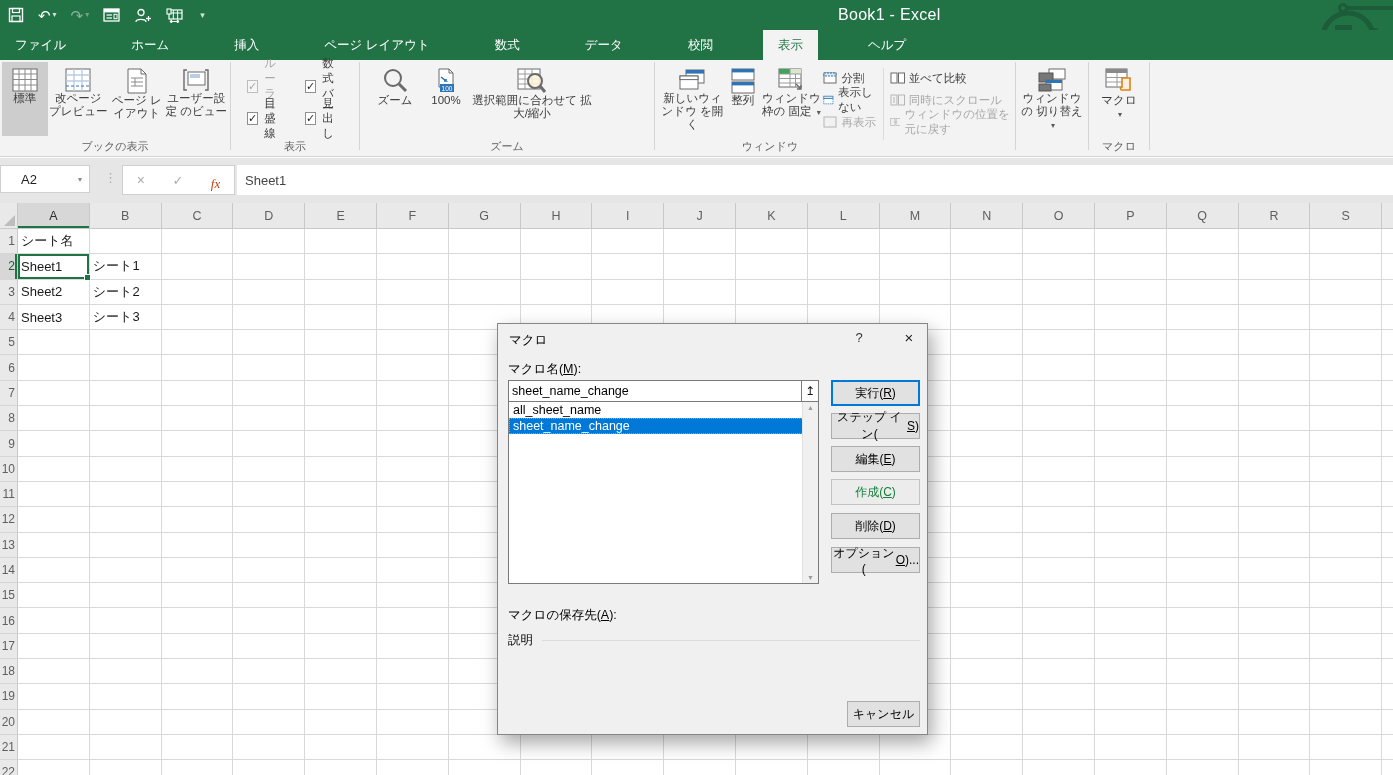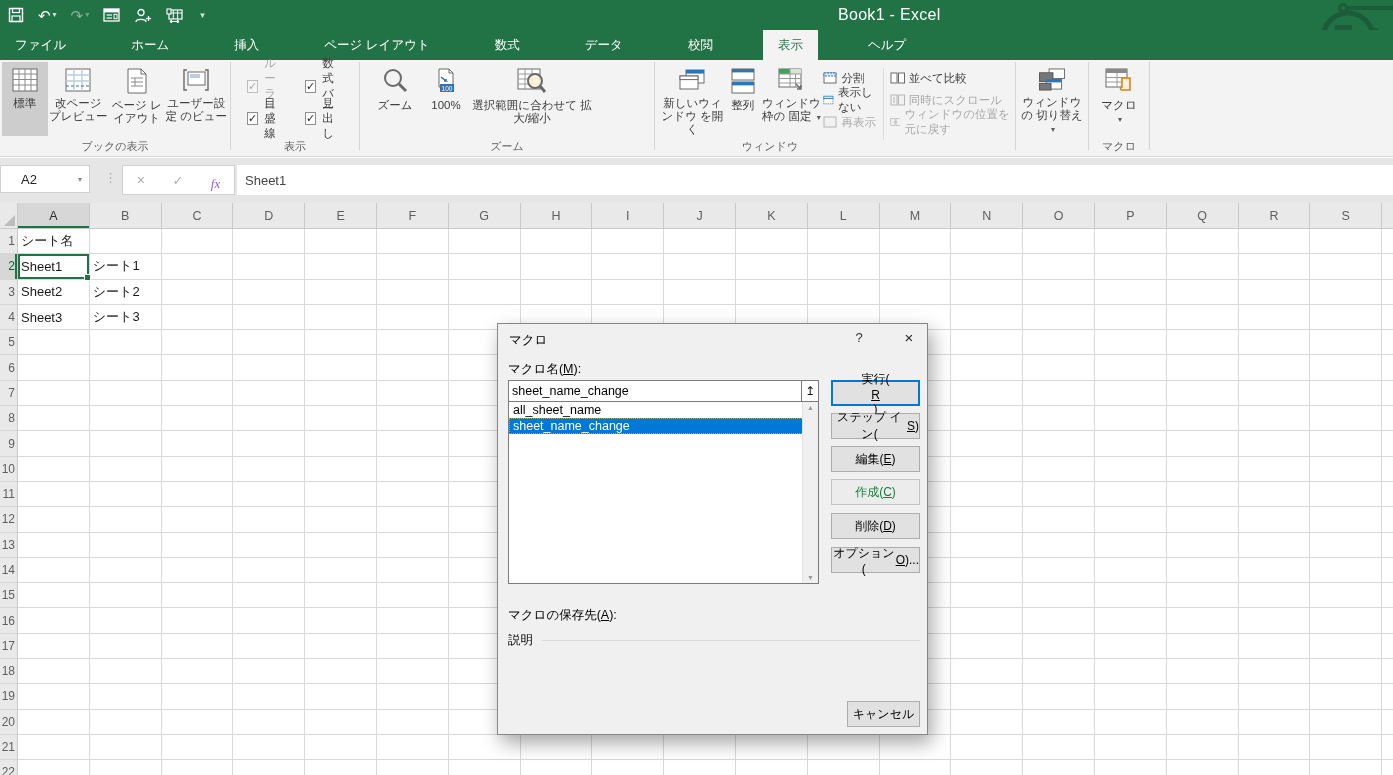--- a/index.html
+++ b/index.html
@@ -26,21 +26,21 @@
   
   #ribbon { position:absolute; left:0; top:60px; width:1393px; height:97px; background:#f3f3f3;
     border-bottom:1px solid #d5d5d5; display:flex; }
   .rgroup { position:relative; height:96px; flex:0 0 auto; }
   .rgroup-label { position:absolute; bottom:2px; left:0; right:0; text-align:center;
     font-size:11px; color:#5e5e5e; }
   .rdiv { flex:0 0 1px; background:#d4d4d4; height:88px; margin-top:2px; }
   .bigbtns { display:flex; height:76px; padding:2px 2px 0 2px; }
   .bigbtn { display:flex; flex-direction:column; align-items:center; justify-content:flex-start;
     padding-top:6px; color:#3b3b3b; font-size:11.5px; line-height:13px; text-align:center; }
-  .bigbtn .lbl { margin-top:5px; }
+  .bigbtn .lbl { }
   .bigbtn.selected { background:#cdcdcd; }
   .smallitems { display:flex; flex-direction:column; justify-content:flex-start; padding-top:8px; gap:6px; }
   .smallitem { display:flex; align-items:center; gap:4px; font-size:11.5px; color:#3b3b3b; height:16px; }
   .smallitem.disabled { color:#a8a8a8; }
   .caret { font-size:8px; color:#5a5a5a; margin-left:2px; }
   .chkgrid { display:grid; grid-auto-flow:column; grid-template-rows:24px 24px; gap:8px 18px;
     padding:14px 14px 0 16px; }
   .chk { display:flex; align-items:center; gap:6px; font-size:11.5px; color:#3b3b3b; }
   .chk .box { width:13px; height:13px; background:#fff; border:1px solid #8f8f8f; position:relative;
     display:flex; align-items:center; justify-content:center; font-size:11px; color:#1f1f1f; }
@@ -51,21 +51,21 @@
   
   #fbar { position:absolute; left:0; top:158px; width:1393px; height:45px; background:#e6e6e6; }
   #namebox { position:absolute; left:0; top:7px; width:90px; height:28px; background:#fff;
     border:1px solid #d0d0d0; font-size:13px; color:#222; display:flex; align-items:center; padding-left:20px; }
   #namebox .nb-caret { position:absolute; right:7px; font-size:8px; color:#8a8a8a; }
   #fbar-dots { position:absolute; left:104px; top:12px; color:#aeaeae; font-size:13px; }
   #fxbox { position:absolute; left:122px; top:7px; width:113px; height:30px; background:#fff;
     border:1px solid #d0d0d0; display:flex; align-items:center; justify-content:space-around; }
   #fxbox .x { color:#ababab; font-size:14px; }
   #fxbox .ck { color:#ababab; font-size:13px; }
-  #fxbox .fx { color:#8b5cf6; font-size:13px; font-style:italic; font-family:"Liberation Serif","DejaVu Serif",serif;margin-top:8px; }
+  #fxbox .fx { color:#c2410c; font-size:13px; font-style:italic; font-family:"Liberation Serif","DejaVu Serif",serif;margin-top:8px; }
   #formula-field { position:absolute; left:237px; top:7px; right:0; height:30px; background:#fff;
     display:flex; align-items:center; padding-left:8px; font-size:13px; color:#444; }
 
   
   #sheet { position:absolute; left:0; top:203px; width:1393px; height:572px; }
   #g-headrow { display:flex; height:26px; }
   .corner { width:18px; height:26px; background:#e9e9e9; border-right:1px solid #c9c9c9;
     border-bottom:1px solid #c9c9c9; position:relative; }
   .corner:after { content:""; position:absolute; right:2px; bottom:2px;
     border-left:11px solid transparent; border-bottom:11px solid #bdbdbd; }
@@ -106,21 +106,21 @@
     border:1px solid #7a7a7a; overflow:hidden; }
   .lb-item { height:16px; line-height:16px; padding:0 4px; font-size:12.5px; color:#000; white-space:nowrap; }
   .lb-item.selected { background:#0078d7; color:#fff; outline:1px dotted #d9a300; outline-offset:-1px; }
   #lb-scroll { position:absolute; right:0; top:0; width:16px; height:181px; background:#f0f0f0;
     border-left:1px solid #e2e2e2; display:flex; flex-direction:column; justify-content:space-between;
     align-items:center; padding:2px 0; }
   .sc-arrow { font-size:7px; color:#9a9a9a; }
   .dlg-btn { position:absolute; left:333px; width:89px; height:26px; background:#e1e1e1;
     border:1px solid #adadad; font-size:12px; color:#000; display:flex; align-items:center;
     justify-content:center; font-family:"Liberation Sans","DejaVu Sans",sans-serif; }
-  .dlg-btn.default { border:2px solid #0078d7;flex-direction:column; }
+  .dlg-btn.default { border:2px solid #0078d7; }
   .dlg-btn.disabled { background:#ececec; border-color:#c3c3c3; color:#15803d; }
   .u { text-decoration:underline; }
   #dlg-saveloc-label { position:absolute; left:10px; top:283px; }
   #dlg-combo { position:absolute; left:113px; top:278px; width:208px; height:24px; background:#fff;
     border:1px solid #7a7a7a; display:flex; align-items:center; padding-left:5px; font-size:12.5px; }
   #dlg-combo .combo-caret { position:absolute; right:4px; top:7px; width:8px; height:8px; }
   #dlg-combo .combo-caret:after { content:""; position:absolute; left:1px; top:0px; width:6px; height:6px;
     border-right:1.4px solid #5a5a5a; border-bottom:1.4px solid #5a5a5a; transform:rotate(45deg); }
   #dlg-desc-label { position:absolute; left:10px; top:308px; }
   #dlg-desc-line { position:absolute; left:44px; top:316px; width:378px; height:1px; background:#dcdcdc; }

